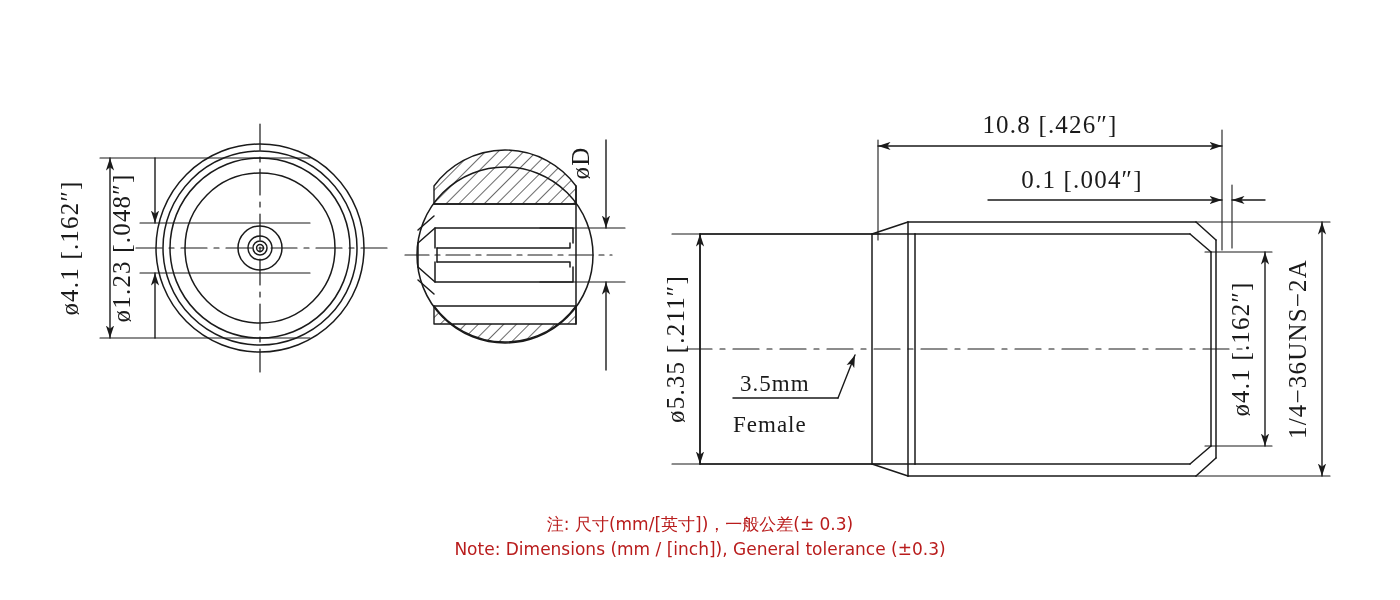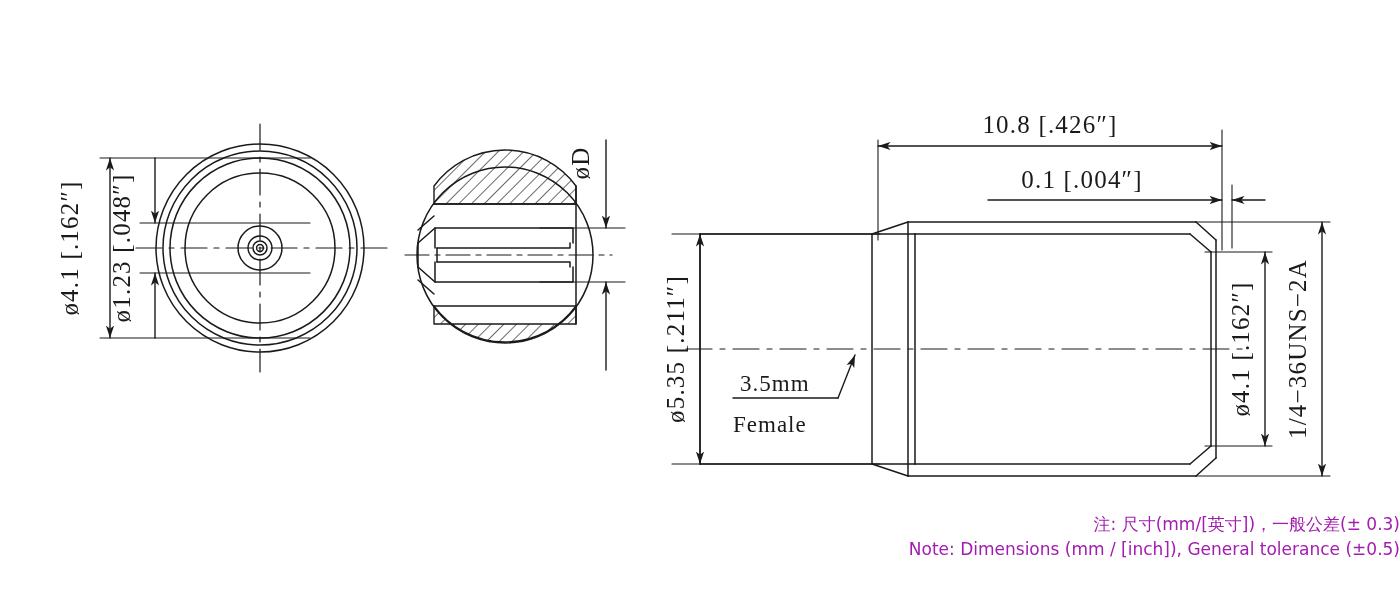--- a/index.html
+++ b/index.html
@@ -4,23 +4,23 @@
 <style>
   html,body{margin:0;padding:0;background:#ffffff;}
   body{width:1400px;height:600px;overflow:hidden;
        font-family:"Liberation Serif",serif;color:#1a1a1a;}
   #sheet{position:relative;width:1400px;height:600px;background:#fff;}
   svg{display:block;}
   .dimtext{font-family:"Liberation Serif",serif;font-size:25px;fill:#1a1a1a;
            letter-spacing:1.2px;}
   .dimtext-sm{font-family:"Liberation Serif",serif;font-size:23px;fill:#1a1a1a;
               letter-spacing:1px;}
-  .notes{position:absolute;left:0;right:0;top:512px;text-align:right;
+  .notes{position:absolute;left:0;right:0;top:512px;text-align:center;
          font-family:"DejaVu Sans","Liberation Sans",sans-serif;
-         font-size:17px;color:#a21caf;line-height:1.45;}
+         font-size:17px;color:#b91c1c;line-height:1.45;}
   .notes div{white-space:pre;}
 </style>
 </head>
 <body>
 
 <div id="sheet">
 
 <svg width="1400" height="600" viewBox="0 0 1400 600">
   <defs>
     <marker id="ar" markerWidth="13" markerHeight="9" refX="12.5" refY="4.5" orient="auto" markerUnits="userSpaceOnUse">
@@ -197,16 +197,16 @@
       </g>
       <text class="dimtext" x="1249" y="349" text-anchor="middle" transform="rotate(-90 1249 349)" stroke="none" fill="#1a1a1a">ø4.1  [.162″]</text>
       <text class="dimtext" x="1306" y="349" text-anchor="middle" transform="rotate(-90 1306 349)" stroke="none" fill="#1a1a1a">1/4−36UNS−2A</text>
     </g>
 
   </g>
 </svg>
 
 <div class="notes">
   <div>注: 尺寸(mm/[英寸])，一般公差(± 0.3)</div>
-  <div>Note: Dimensions (mm / [inch]), General tolerance (±0.5)</div>
+  <div>Note: Dimensions (mm / [inch]), General tolerance (±0.3)</div>
 </div>
 
 </div>
 
 </body></html>

